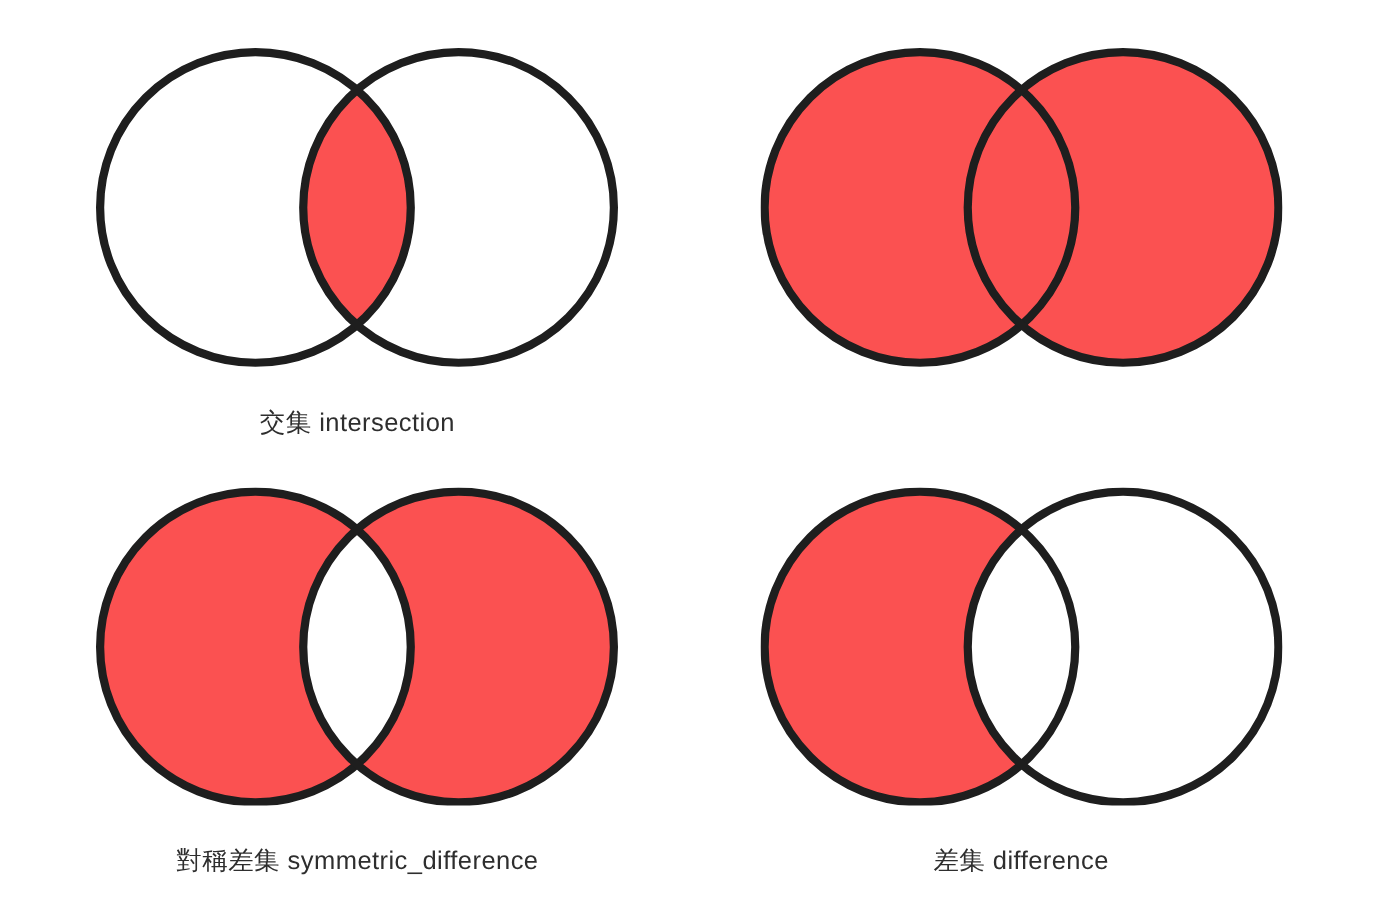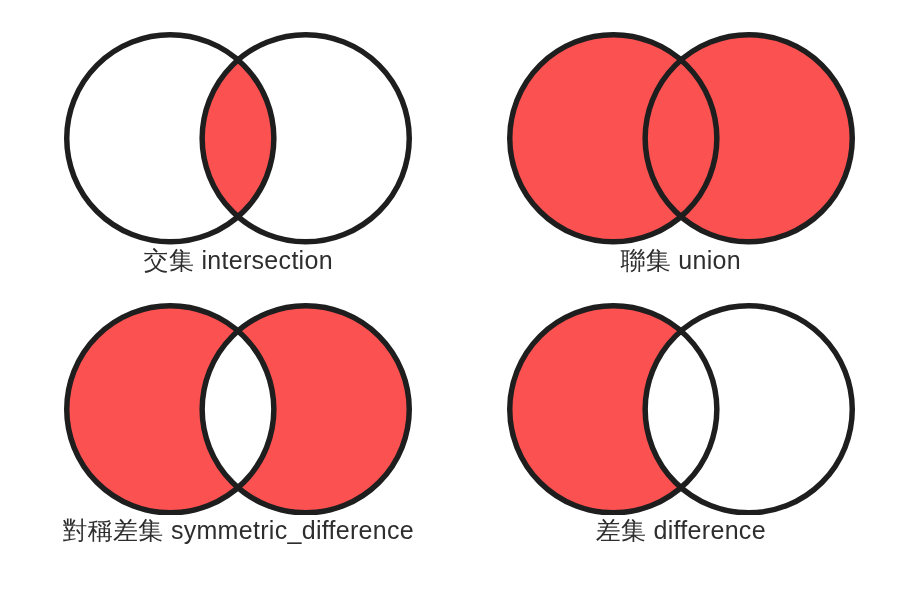--- a/index.html
+++ b/index.html
@@ -25,22 +25,22 @@
     display: flex;
     flex-direction: column;
     align-items: center;
   }
   svg.venn {
     width: 348px;
     height: auto;
     display: block;
   }
   figcaption.venn-caption {
-    margin-top: 0;
-    font-size: 25px;
+    margin-top: 22px;
+    font-size: 17px;
     line-height: 30px;
     color: #2e2e2e;
     letter-spacing: 0.3px;
     white-space: nowrap;
   }
 </style>
 </head>
 <body>
 
 <main class="venn-grid">
@@ -67,21 +67,20 @@
           <clipPath id="clip-union">
             <circle cx="106.75" cy="106.75" r="104"></circle>
           </clipPath>
         </defs>
         <circle cx="106.75" cy="106.75" r="104" fill="#FB5151"></circle>
         <circle cx="242.75" cy="106.75" r="104" fill="#FB5151"></circle>
         <circle cx="242.75" cy="106.75" r="104" fill="#FB5151" clip-path="url(#clip-union)"></circle>
         <circle cx="106.75" cy="106.75" r="104" fill="none" stroke="#1e1e1e" stroke-width="5.5"></circle>
         <circle cx="242.75" cy="106.75" r="104" fill="none" stroke="#1e1e1e" stroke-width="5.5"></circle>
       </svg>
-    <figcaption class="venn-caption">聯集 union</figcaption>
   </figure>
 
   <figure class="venn-figure">
     <svg class="venn" xmlns="http://www.w3.org/2000/svg" viewBox="0 0 349.5 213.5">
         <defs>
           <clipPath id="clip-symmetric_difference">
             <circle cx="106.75" cy="106.75" r="104"></circle>
           </clipPath>
         </defs>
         <circle cx="106.75" cy="106.75" r="104" fill="#FB5151"></circle>

